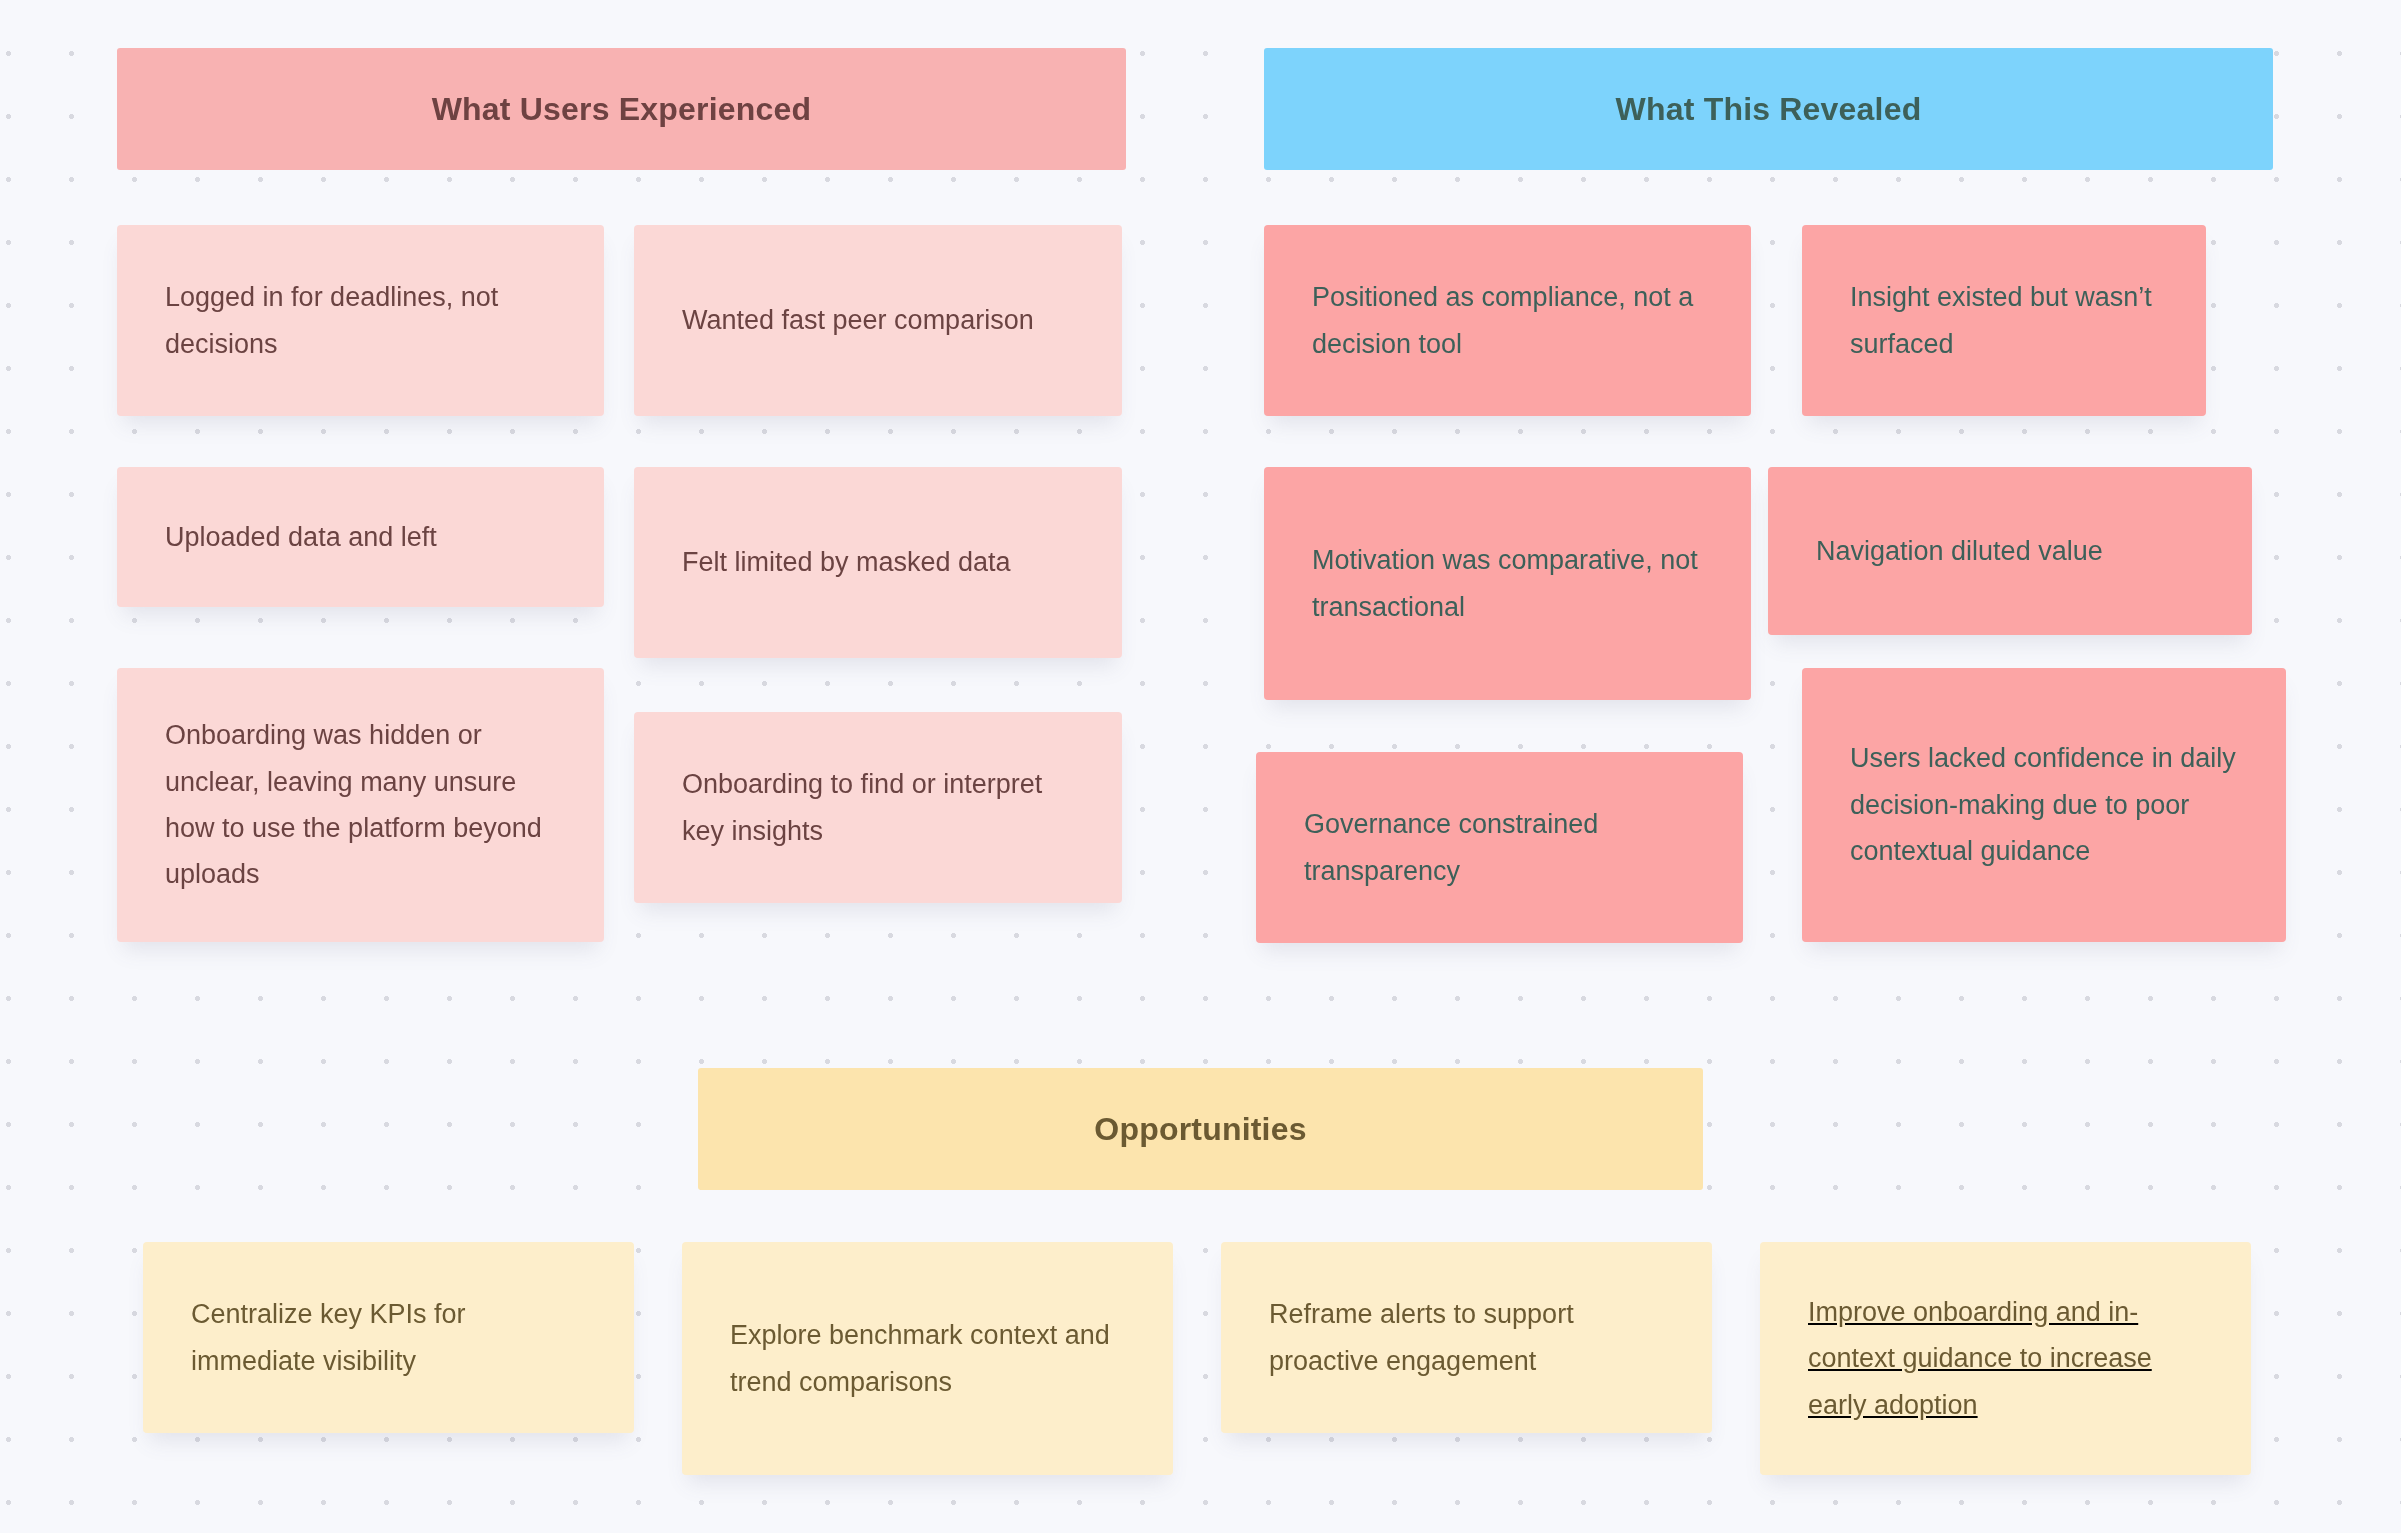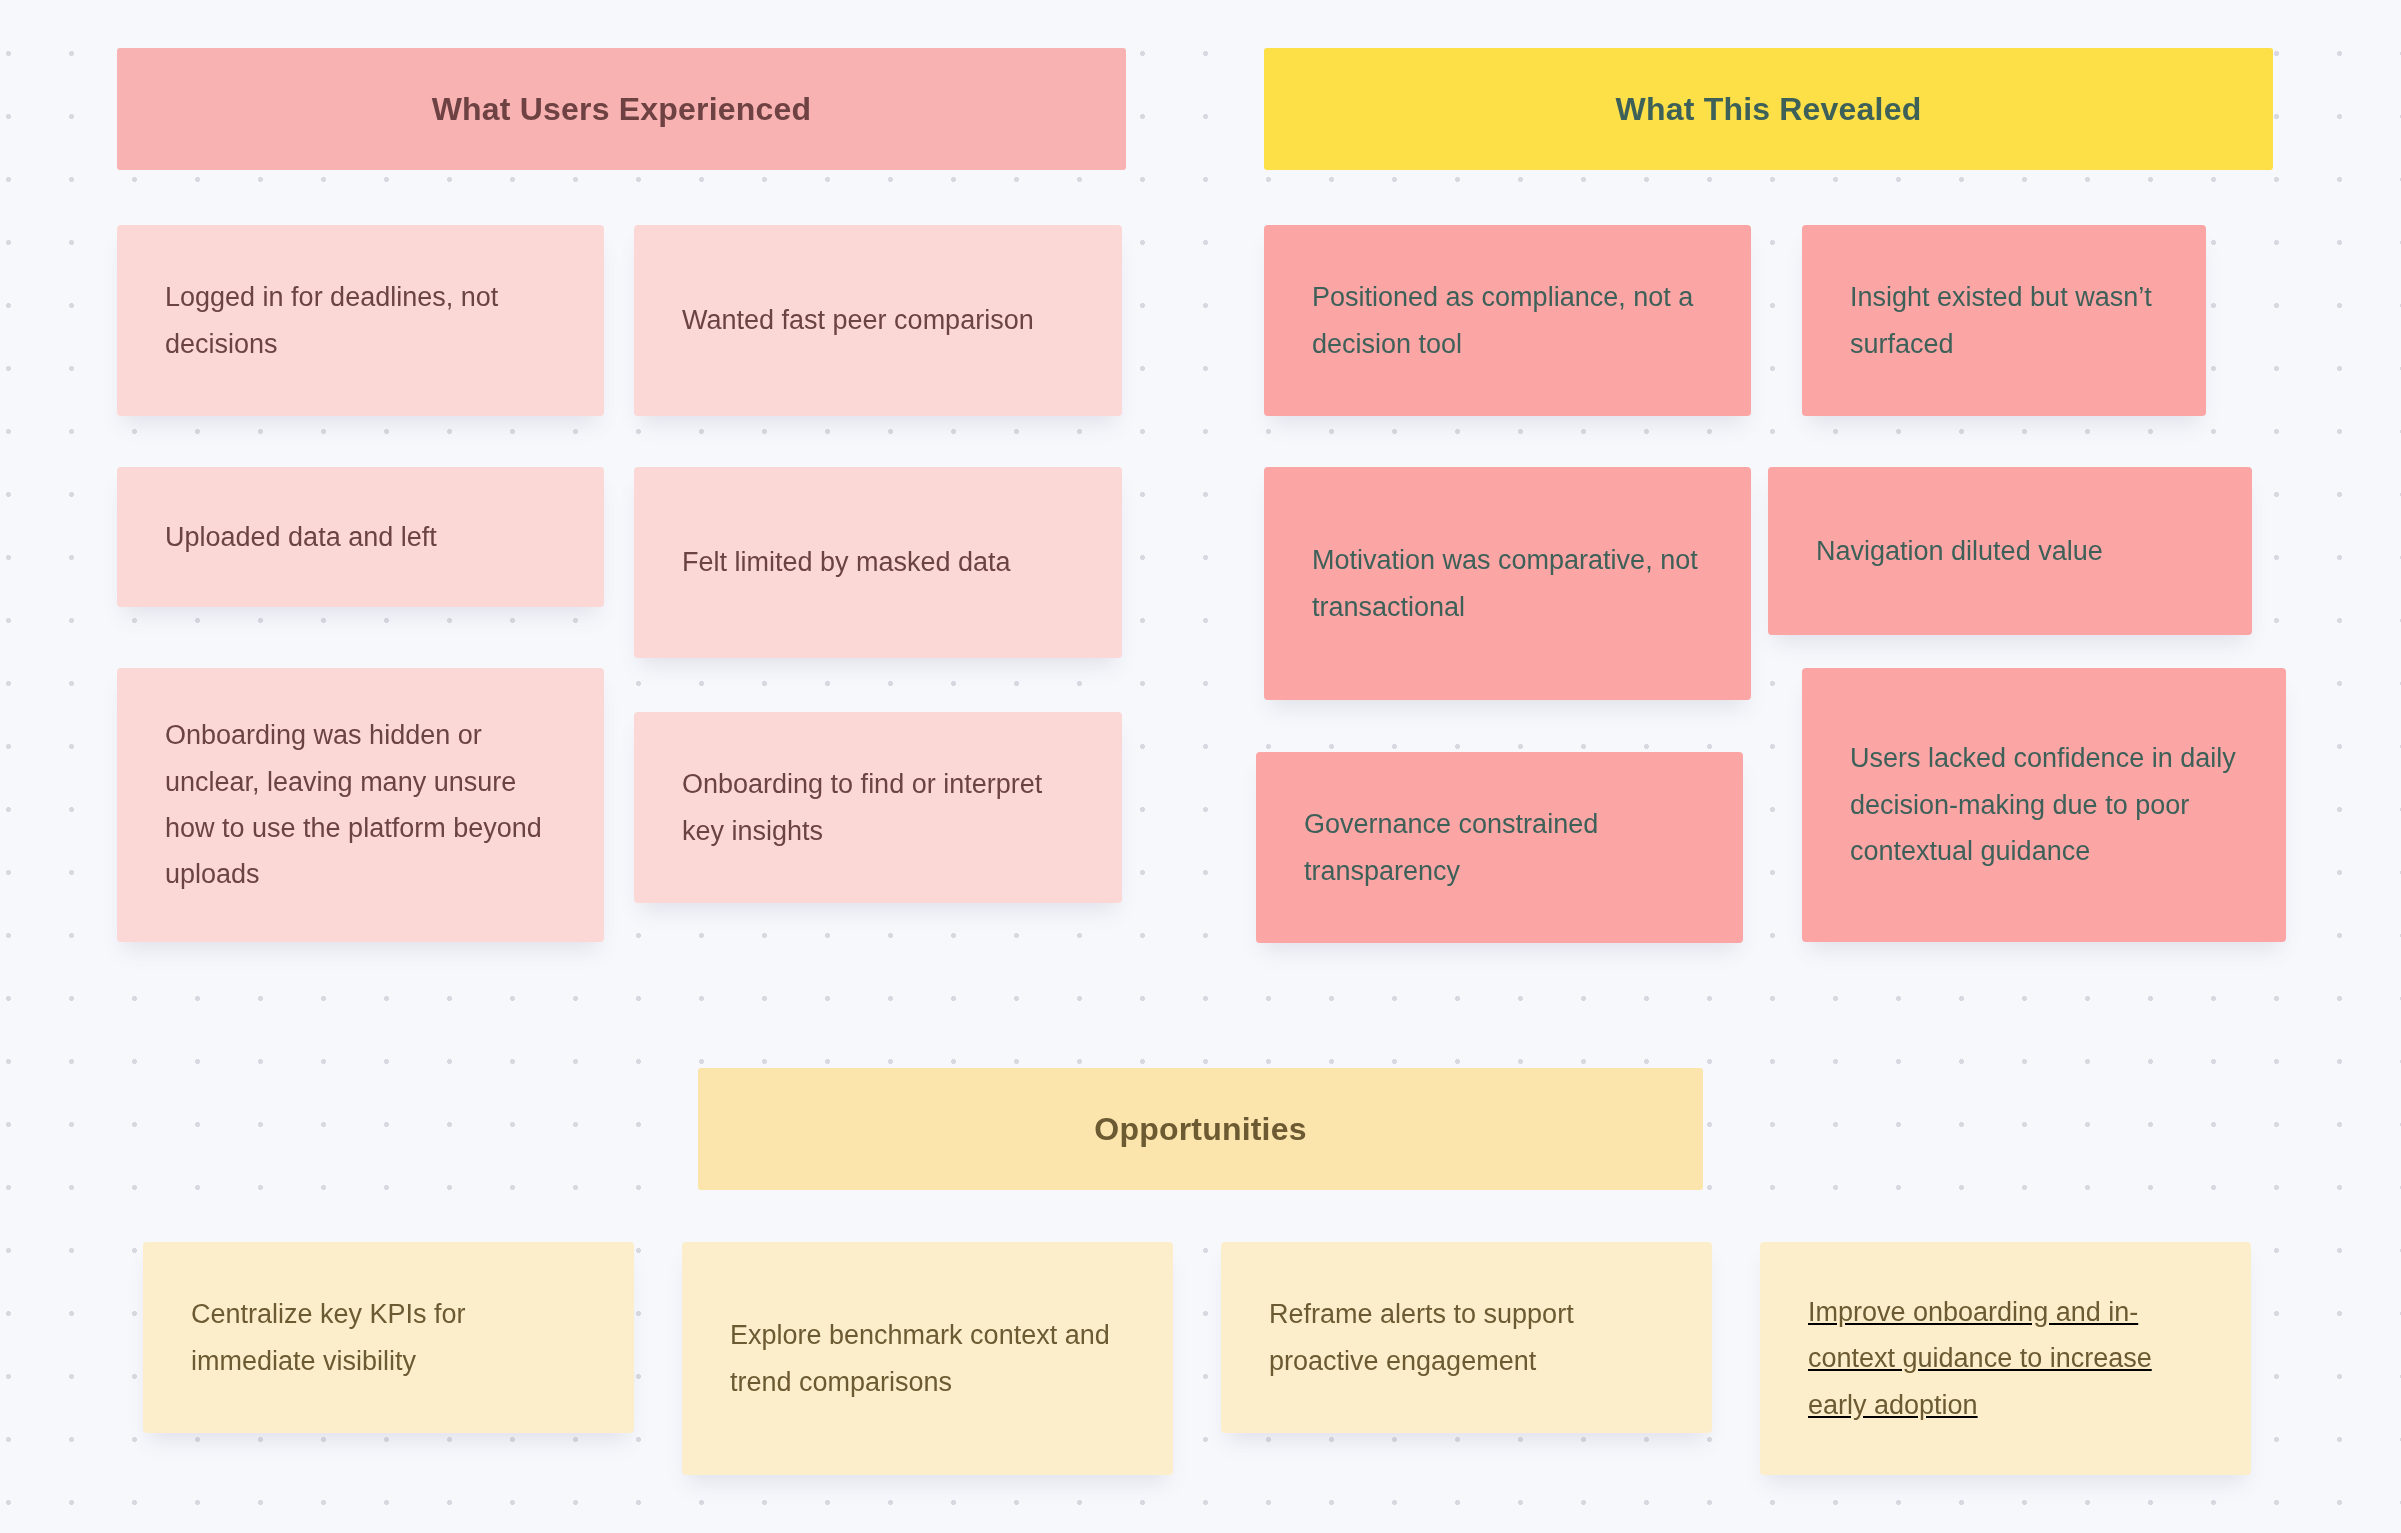--- a/index.html
+++ b/index.html
@@ -40,21 +40,21 @@
   }
 
   .banner-experienced {
     left: 117px;  top: 48px;  width: 1009px; height: 122px;
     background: #f8b2b2;
   }
   .banner-experienced .banner-label { color: #6e4242; }
 
   .banner-revealed {
     left: 1264px; top: 48px;  width: 1009px; height: 122px;
-    background: #fde047;
+    background: #7dd3fc;
   }
   .banner-revealed .banner-label { color: #3d6059; }
 
   .banner-opportunities {
     left: 698px;  top: 1068px; width: 1005px; height: 122px;
     background: #fce4ad;
   }
   .banner-opportunities .banner-label { color: #6b5a32; }
 
   

